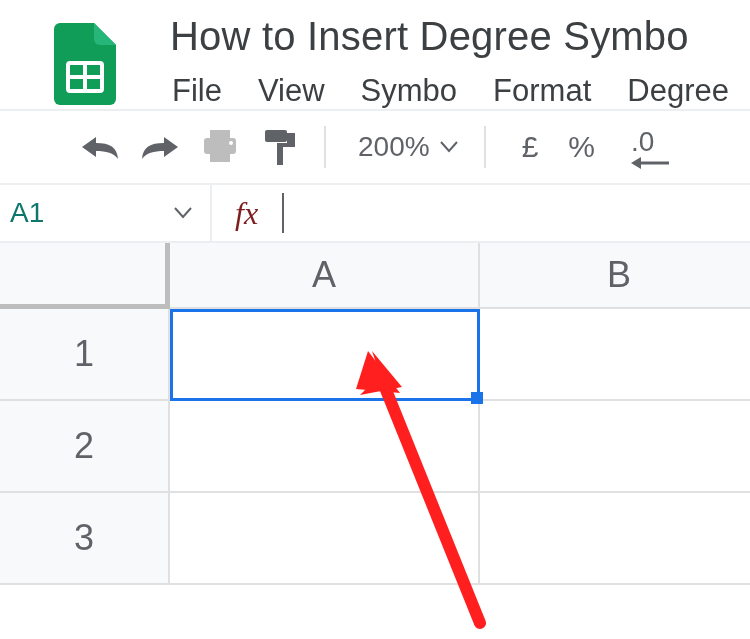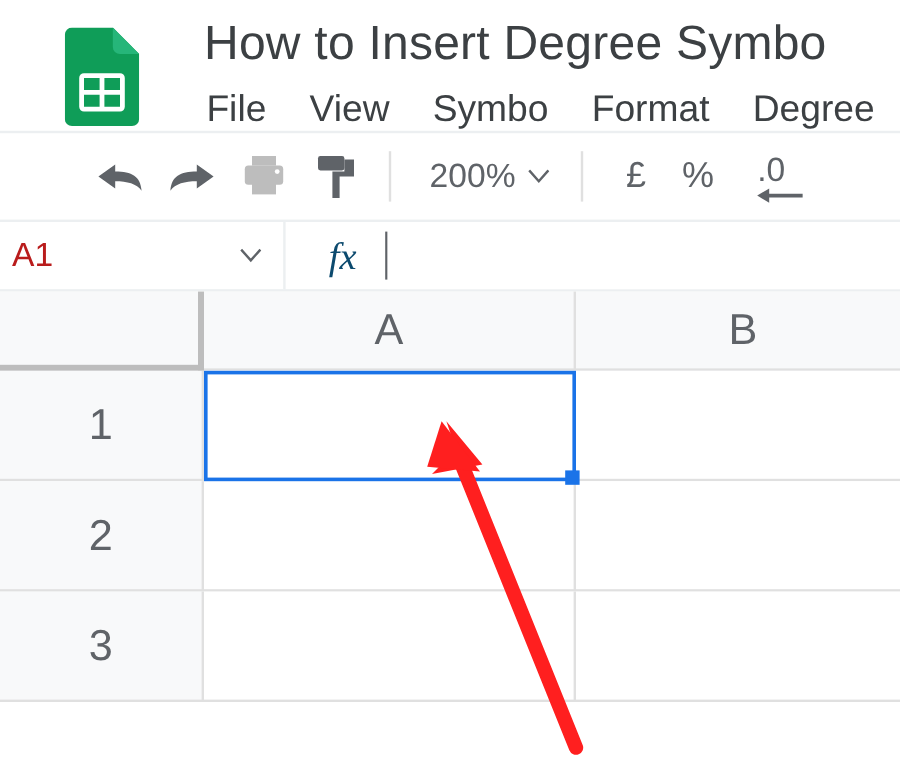--- a/index.html
+++ b/index.html
@@ -11,23 +11,23 @@
   .doc-title { font-size: 40px; font-weight: 400; color: #3c4043; letter-spacing: 0.2px; white-space: nowrap; padding-top: 2px;}
   .menubar { display: flex; gap: 36px; font-size: 31px; color: #3c4043; padding: 14px 0 0 2px; }
   .menubar div { cursor: pointer; }
   .toolbar-wrap { border-top: 2px solid #eceff1; border-bottom: 2px solid #eceff1; height: 76px; display:flex; align-items:center; padding-left: 70px; }
   .toolbar { display:flex; align-items:center; gap: 0; }
   .tbtn { display:flex; align-items:center; justify-content:center; width:60px; height:50px; color:#5f6368; cursor:pointer; }
   .sep { width:2px; height:42px; background:#e0e0e0; margin: 0 14px; }
   .zoom { display:flex; align-items:center; color:#5f6368; font-size:28px; gap:10px; padding: 0 12px 0 18px; cursor:pointer; }
   .numfmt { display:flex; align-items:center; color:#5f6368; font-size:30px; gap:30px; padding-left: 22px;}
   .namebox-row { height: 58px; display:flex; align-items:center; border-bottom: 2px solid #eceff1; }
-  .namebox { width: 236px; display:flex; align-items:center; justify-content:space-between; padding: 0 18px 0 10px; color:#b91c1c; font-size:28px; }
+  .namebox { width: 210px; display:flex; align-items:center; justify-content:space-between; padding: 0 18px 0 10px; color:#0f766e; font-size:28px; }
   .namebox .caret { color:#5f6368; }
-  .fx { color:#0c4a6e; font-family: Georgia, 'Times New Roman', serif; font-style: italic; font-size: 32px; padding: 0 18px 0 36px; border-left: 2px solid #eceff1; height:100%; display:flex; align-items:center; }
+  .fx { color:#7f1d1d; font-family: Georgia, 'Times New Roman', serif; font-style: italic; font-size: 32px; padding: 0 18px 0 23px; border-left: 2px solid #eceff1; height:100%; display:flex; align-items:center; }
   .formula-input { flex:1; height:100%; border:none; outline:none; font-size:28px; padding-left: 6px; }
   .cursor-bar { width:2px; height:40px; background:#5f6368; margin-left:6px;}
   
   .grid { position:relative; }
   .corner { position:absolute; left:0; top:0; width:170px; height:66px; background:#f8f9fa; border-right: 5px solid #bdbdbd; border-bottom: 5px solid #bdbdbd; }
   .colhdr { position:absolute; top:0; height:66px; background:#f8f9fa; border-bottom:2px solid #e0e0e0; display:flex; align-items:center; justify-content:center; font-size:36px; color:#5f6368; border-right:2px solid #e0e0e0; }
   .rowhdr { position:absolute; left:0; width:170px; background:#f8f9fa; border-right:2px solid #e0e0e0; border-bottom:2px solid #e0e0e0; display:flex; align-items:center; justify-content:center; font-size:36px; color:#5f6368; }
   .cell { position:absolute; border-right:2px solid #e0e0e0; border-bottom:2px solid #e0e0e0; background:#fff; }
   .selected-cell { position:absolute; border:3px solid #1a73e8; background:#fff; z-index:5; }
   .sel-handle { position:absolute; width:12px; height:12px; background:#1a73e8; right:-6px; bottom:-6px; }

